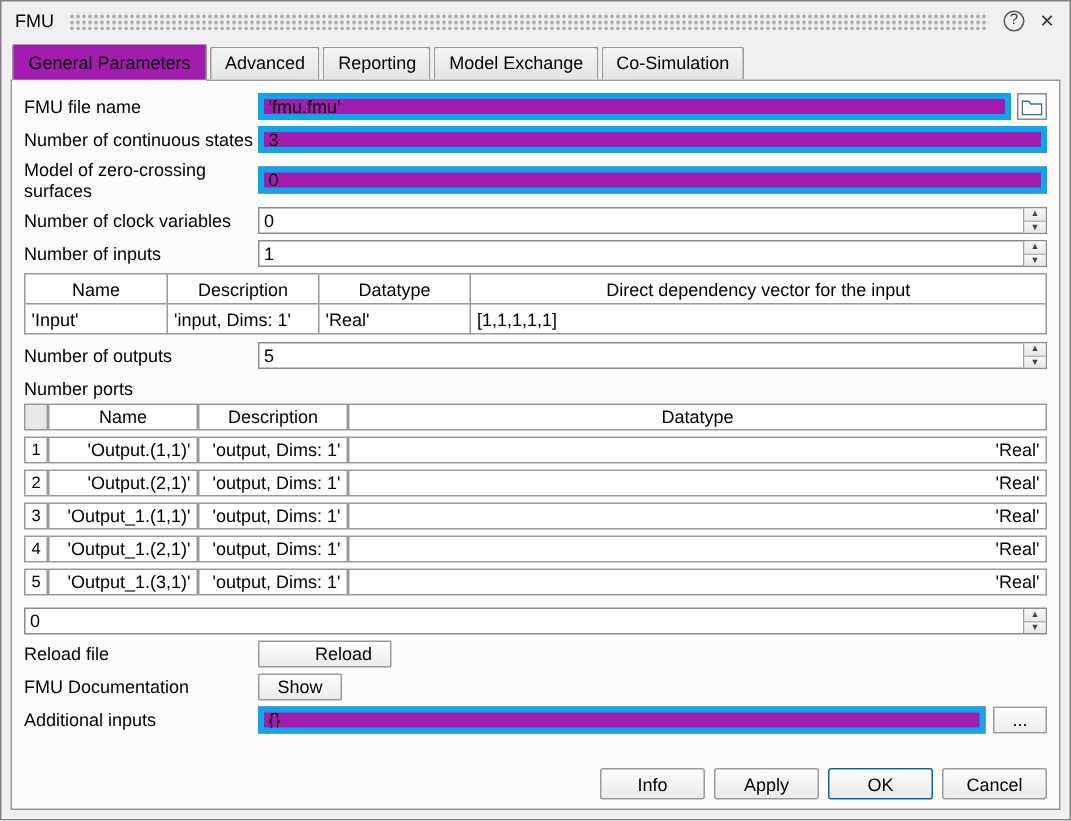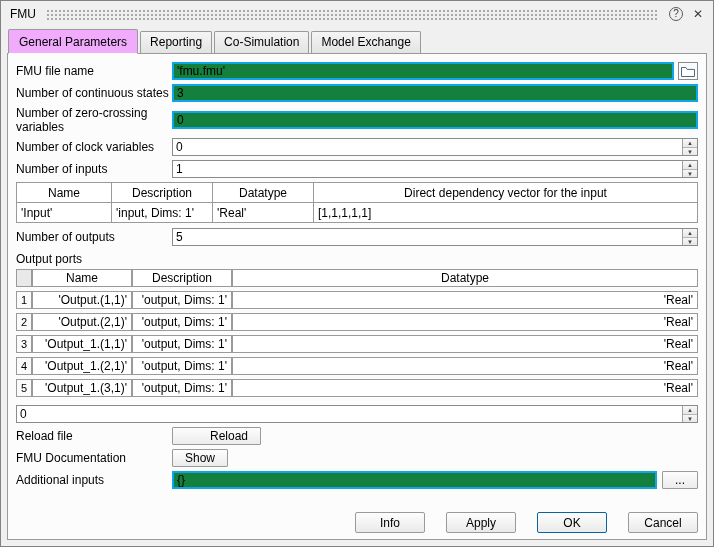--- a/index.html
+++ b/index.html
@@ -18,33 +18,33 @@
     background-image:radial-gradient(#a8a8a8 1px, transparent 1.3px);
     background-size:4px 4px; background-position:0 1px; }
   .help { width:14px; height:14px; border:1px solid #5a5a5a; border-radius:50%;
     font-size:10px; line-height:12px; text-align:center; color:#3a3a3a; flex:none; cursor:default; }
   .close { font-size:12px; color:#3a3a3a; flex:none; cursor:default; padding:0 2px; }
 
   
   .tabbar { display:flex; align-items:flex-end; padding:2px 6px 0 7px; gap:2px; position:relative; z-index:2; }
   .tab { padding:3px 9px 4px; border:1px solid #9a9a9a; border-bottom:none;
     background:linear-gradient(#f5f5f5,#e3e3e3); border-radius:2px 2px 0 0; white-space:nowrap; cursor:default; }
-  .tab.active { background:#f0abfc; padding:5px 10px 4px; margin-bottom:-1px;
+  .tab.active { background:#a21caf; padding:5px 10px 4px; margin-bottom:-1px;
     border-bottom:1px solid #fcfcfc; }
 
   
   .panel { flex:1; margin:0 6px 6px; border:1px solid #9a9a9a; background:#fcfcfc;
     position:relative; z-index:1; padding:8px 8px 6px; display:flex; flex-direction:column; overflow:hidden; }
 
   .row { display:flex; align-items:center; margin-bottom:4px; flex:none; }
   .lbl { width:156px; flex:none; }
   .seclbl { margin:2px 0 3px; flex:none; }
 
   input.ti, .spinwrap { flex:1; height:18px; }
-  input.ti { border:2px solid #0ea5e9; background:#15803d; padding:0 3px; font:inherit; }
+  input.ti { border:4px solid #0ea5e9; background:#a21caf; padding:0 3px; font:inherit; }
   .spinwrap { display:flex; border:1px solid #8b8b8b; background:#fff; }
   .spinwrap input { flex:1; min-width:0; border:none; outline:none; padding:0 3px; font:inherit; background:transparent; }
   .spinner { width:15px; flex:none; border-left:1px solid #a0a0a0; display:flex; flex-direction:column; }
   .sbtn { flex:1; background:linear-gradient(#f7f7f7,#e8e8e8); font-size:6px; line-height:8px;
     text-align:center; color:#444; cursor:default; overflow:hidden; }
   .sbtn + .sbtn { border-top:1px solid #b5b5b5; }
 
   .browse { width:20px; height:18px; margin-left:4px; flex:none; border:1px solid #8b8b8b;
     background:#fbfbfb; display:flex; align-items:center; justify-content:center; cursor:default; }
 
@@ -63,63 +63,64 @@
   .optable th.corner { background:#e9e9e9; }
   .optable td.rownum { padding:0 1px; text-align:center; font-size:11px; background:#fbfbfb; }
 
   button { font:inherit; cursor:default; }
   .btn { height:18px; padding:0 12px; border:1px solid #9a9a9a;
     background:linear-gradient(#fdfdfd,#ececec); border-radius:1px; }
   .btn.reload { min-width:66px;padding-left:37px; }
   .btn.show { min-width:50px; }
   .btn.more { min-width:32px; margin-left:5px; flex:none; }
 
-  .footer { margin-top:auto; display:flex; justify-content:flex-end; gap:21px; flex:none; padding-top:4px; }
+  .footer { margin-top:auto; display:flex; justify-content:flex-end; gap:6px; flex:none; padding-top:4px; }
   .footer button { width:70px; height:21px; border:1px solid #9a9a9a;
     background:linear-gradient(#fdfdfd,#eaeaea); border-radius:2px; }
   .footer button.default { border:1px solid #0a64a4; }
 </style>
 </head>
 <body>
 
 <div class="window">
 
   <div class="titlebar">
     <span class="title">FMU</span>
     <div class="dots"></div>
     <span class="help">?</span>
     <span class="close">✕</span>
   </div>
 
   <div class="tabbar">
     <div class="tab active">General Parameters</div>
+    <div class="tab">Advanced</div>
     <div class="tab">Reporting</div>
+    <div class="tab">Model Exchange</div>
     <div class="tab">Co-Simulation</div>
-    <div class="tab">Model Exchange</div>
   </div>
 
   <div class="panel">
 
     <div class="row">
       <span class="lbl">FMU file name</span>
       <input class="ti" value="'fmu.fmu'" style="">
       <button class="browse">
           <svg width="14" height="11" viewBox="0 0 14 11">
             <path d="M0.5 1.5 h4.3 l1.4 1.9 h7.3 v7.1 h-13 z" fill="#ffffff" stroke="#4a6b8a" stroke-width="1"></path>
           </svg>
         </button>
     </div>
 
     <div class="row">
       <span class="lbl">Number of continuous states</span>
       <input class="ti" value="3" style="">
     </div>
 
     <div class="row">
-      <span class="lbl">Number of zero-crossing variables</span>
+      <span class="lbl">Model of zero-crossing surfaces</span>
       <input class="ti" value="0" style="">
     </div>
 
     <div class="row">
       <span class="lbl">Number of clock variables</span>
       <div class="spinwrap">
         <input value="0" style="">
         <div class="spinner">
           <div class="sbtn">▲</div>
           <div class="sbtn">▼</div>
@@ -160,21 +161,21 @@
       <span class="lbl">Number of outputs</span>
       <div class="spinwrap">
         <input value="5" style="">
         <div class="spinner">
           <div class="sbtn">▲</div>
           <div class="sbtn">▼</div>
         </div>
       </div>
     </div>
 
-    <div class="seclbl">Output ports</div>
+    <div class="seclbl">Number ports</div>
 
     <table class="optable">
       <tbody>
           <tr>
         <th class="corner" style="width:16px"></th>
         <th style="width:100px">Name</th>
         <th style="width:100px">Description</th>
         <th>Datatype</th>
       </tr>
       <tr>

